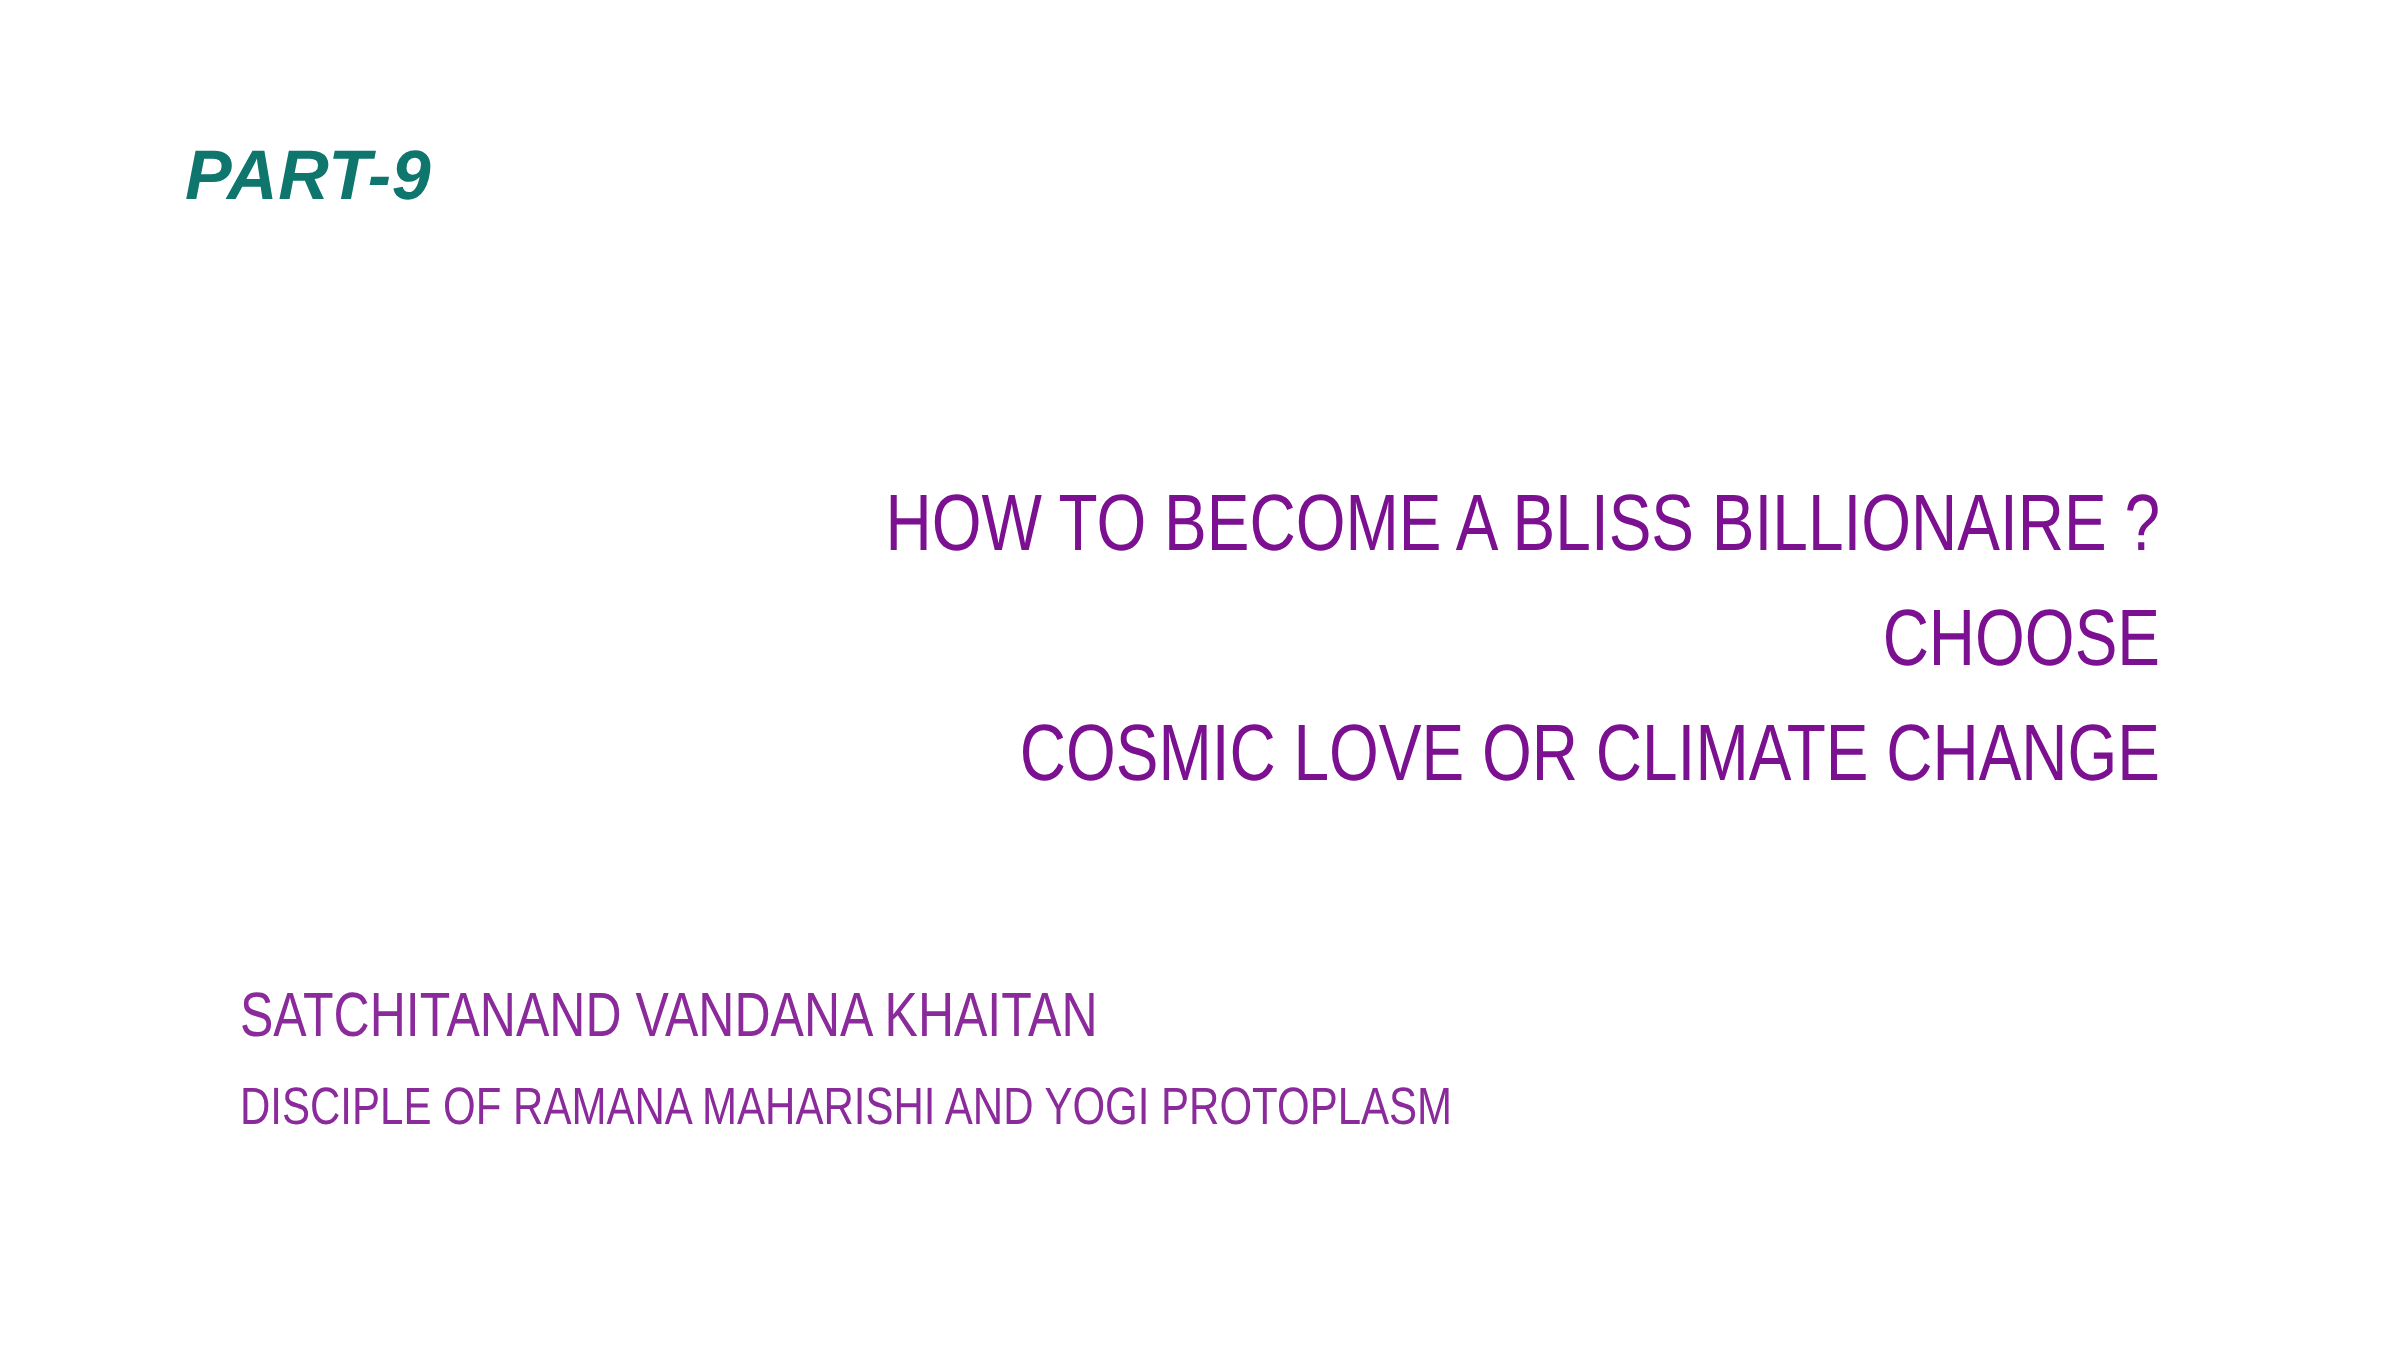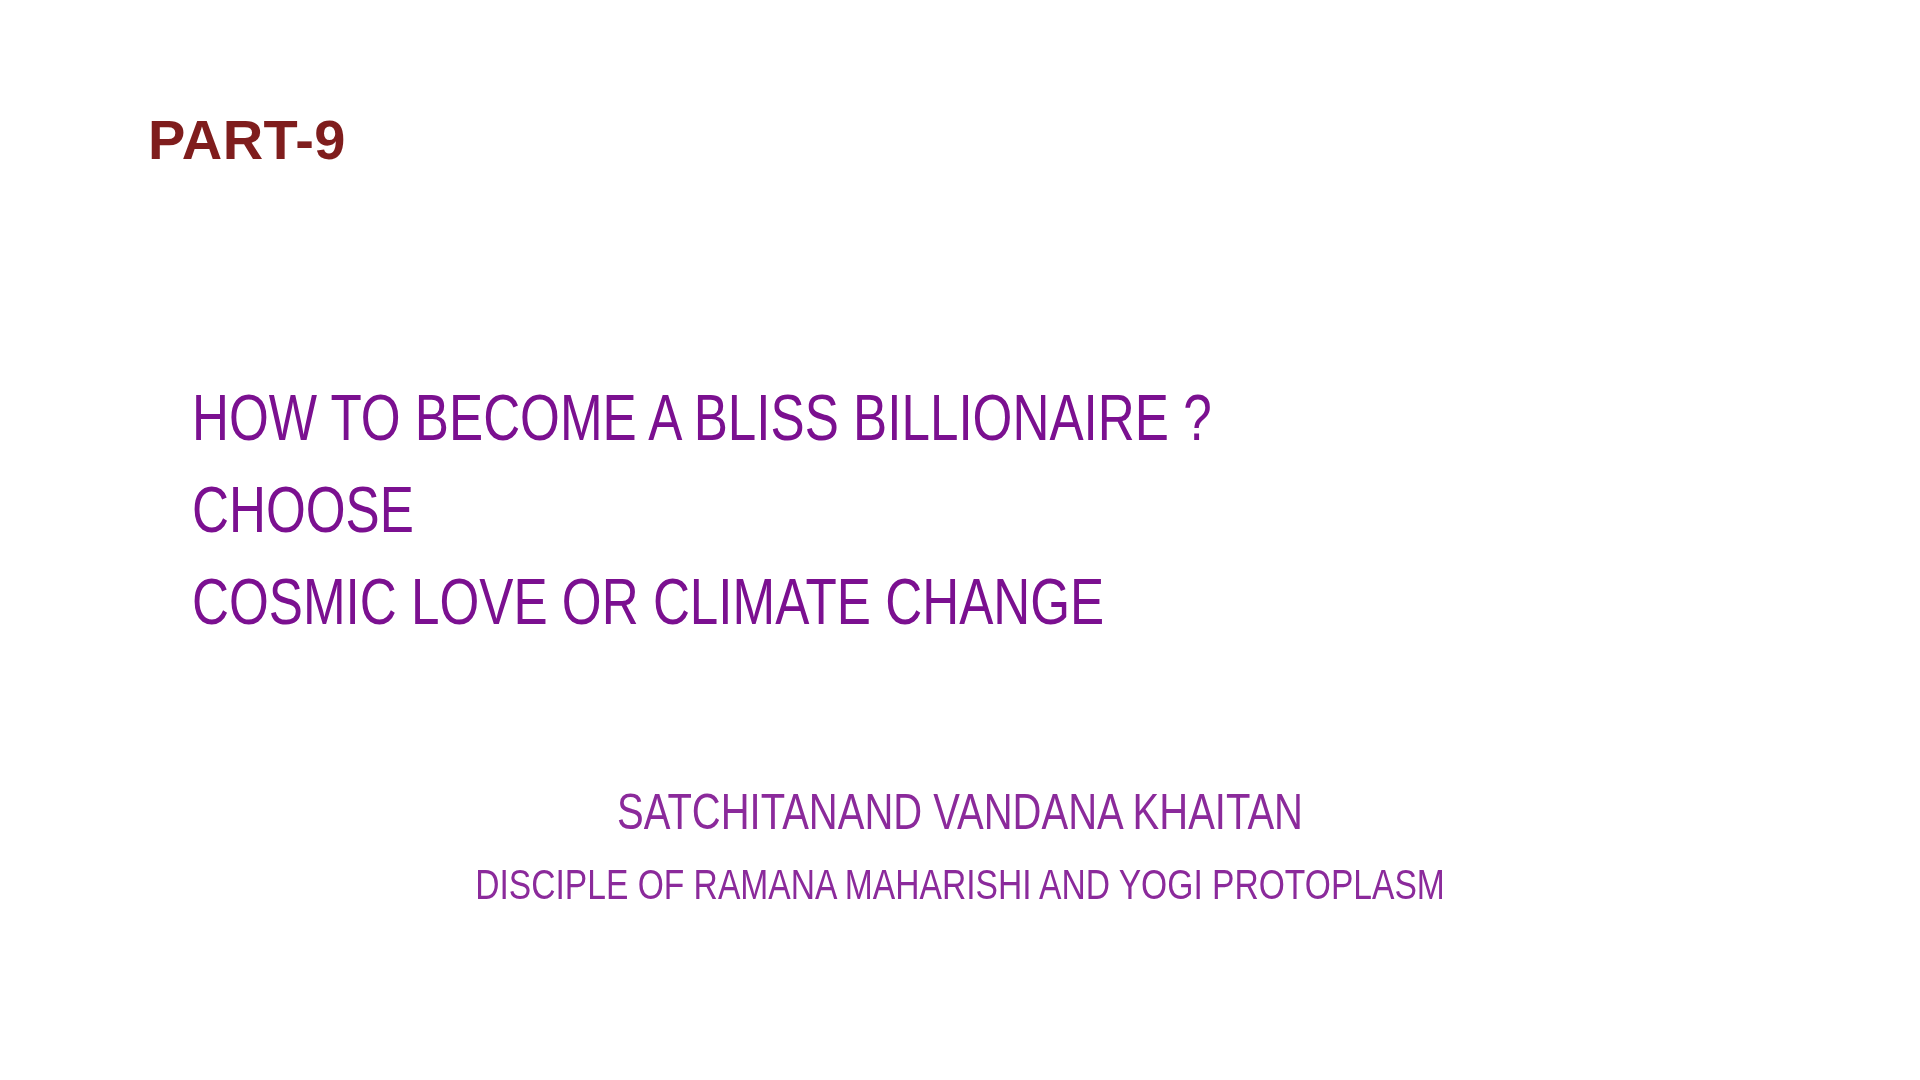--- a/index.html
+++ b/index.html
@@ -24,23 +24,24 @@
   }
 
   
   .part-label {
     position: absolute;
     left: 148px;
     top: 112px;
     font-size: 56px;
     font-weight: 700;
     letter-spacing: 0.5px;
-    color: #7f1d1d;
+    color: #0f766e;
     line-height: 1;
     white-space: nowrap;
+    font-style: italic;
   }
 
   
   .logo-wrap {
     position: absolute;
     left: 1598px;
     top: 65px;
     width: 210px;
     height: 210px;
   }
@@ -87,40 +88,39 @@
     height: 2px;
     background: #ffffff;
   }
 
   
   .title-block {
     position: absolute;
     left: 0;
     right: 0;
     top: 372px;
-    text-align: left;
+    text-align: right;
     color: #7B1090;
   }
   .title-line {
     font-size: 64px;
     line-height: 92px;
     font-weight: 400;
     letter-spacing: 0px;
     white-space: nowrap;
     transform: scaleX(0.80);
     transform-origin: center center;
   }
 
   
   .author-block {
     position: absolute;
     left: 0;
     right: 0;
     top: 780px;
-    text-align: center;
     color: #8B2A9B;
   }
   .author-name {
     font-size: 50px;
     line-height: 64px;
     font-weight: 400;
     white-space: nowrap;
     transform: scaleX(0.80);
     transform-origin: center center;
   }

